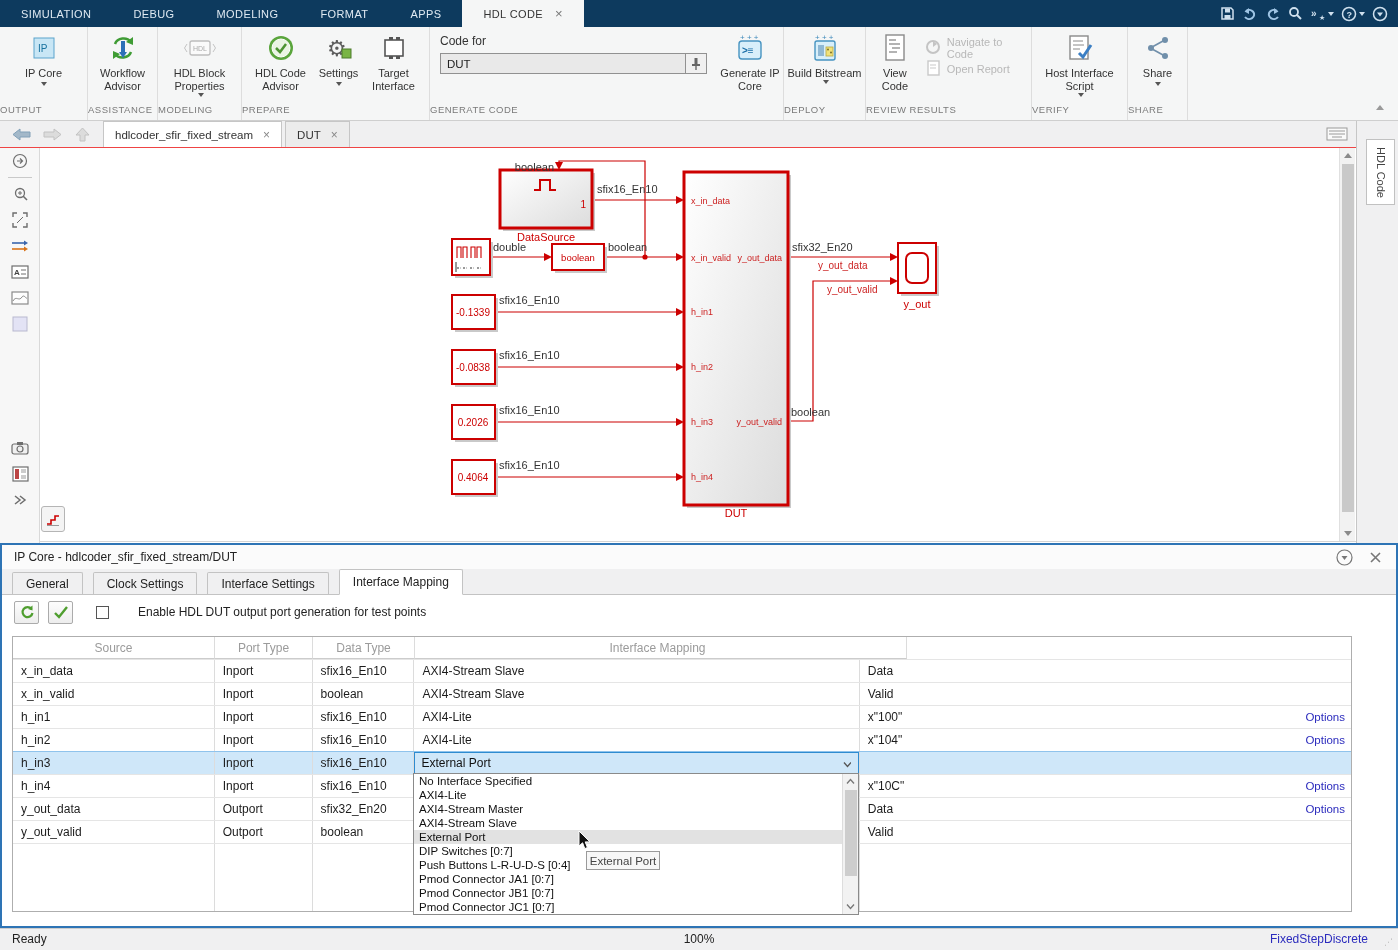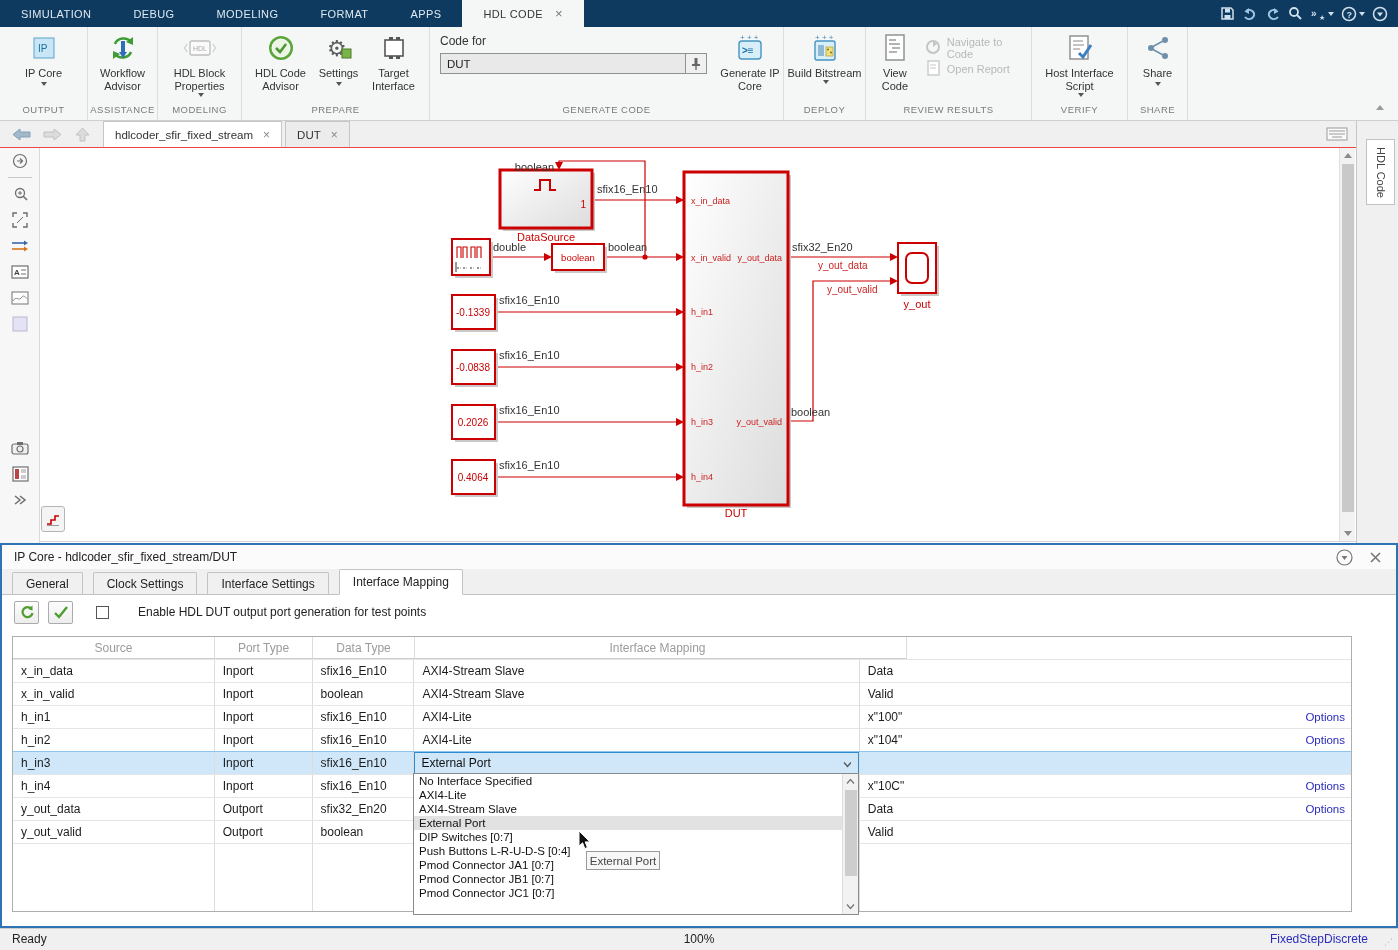--- a/index.html
+++ b/index.html
@@ -12,21 +12,21 @@
   .tb-tab.active { background:#f5f6f6; color:#333; gap:12px; }
   .tb-tab.active .tabx { color:#777; font-size:13px; }
   .qa { position:absolute; right:10px; top:0; height:27px; display:flex; align-items:center; gap:7px; }
   .qa .qbtn { display:flex; align-items:center; gap:2px; }
   .qa .qcaret { width:0; height:0; border-left:3px solid transparent; border-right:3px solid transparent; border-top:4px solid #cfe0ee; }
 
   
   .ribbon { position:absolute; left:0; top:27px; width:1398px; height:94px; background:#f5f6f6; border-bottom:1px solid #cfcfcf; display:flex; }
   .rgroup { display:flex; flex-direction:column; border-right:1px solid #dddddd; flex:0 0 auto; }
   .rgroup-content { flex:1; display:flex; align-items:flex-start; justify-content:center; padding-top:3px; }
-  .rgroup-label { height:16px; font-size:9.5px; color:#7a7a7a; text-align:center; letter-spacing:.5px; padding-bottom:2px; }
+  .rgroup-label { height:16px; font-size:9.5px; color:#7a7a7a; text-align:left; letter-spacing:.5px; padding-bottom:2px; }
   .rbtn { display:flex; flex-direction:column; align-items:center; font-size:11px; color:#333; line-height:1.2; text-align:center; padding-top:1px; cursor:default; }
   .rbtn .ricon { height:34px; display:flex; align-items:center; justify-content:center; margin-bottom:2px; }
   .caret { display:inline-block; width:0; height:0; border-left:3.5px solid transparent; border-right:3.5px solid transparent; border-top:4px solid #555; vertical-align:middle; margin-left:3px; }
   .caret-below { display:block; width:0; height:0; border-left:3.5px solid transparent; border-right:3.5px solid transparent; border-top:4px solid #555; margin:2px auto 0; }
   .disabled, .disabled .sm-label { color:#b8b8b8 !important; }
   .codefor { display:flex; flex-direction:column; padding:4px 10px 0 10px; }
   .codefor-label { font-size:12px; color:#333; margin-bottom:5px; }
   .codefor-row { display:flex; }
   .codefor-box { width:246px; height:21px; border:1px solid #919191; background:#e9e9e9; font-size:11.5px; color:#222; display:flex; align-items:center; padding-left:6px; }
   .pinbtn { width:21px; height:21px; border:1px solid #919191; border-left:none; background:#f0f0f0; display:flex; align-items:center; justify-content:center; }
@@ -760,20 +760,21 @@
           <div class="tcell c3"></div>
           <div class="tcell c4"></div>
       </div>
     </div>
   </div>
 
   <div class="ddlist">
     <div style="width:428px">
       <div class="dditem">No Interface Specified</div>
       <div class="dditem">AXI4-Lite</div>
+      <div class="dditem">AXI4-Stream Master</div>
       <div class="dditem">AXI4-Stream Slave</div>
       <div class="dditem hl">External Port</div>
       <div class="dditem">DIP Switches [0:7]</div>
       <div class="dditem">Push Buttons L-R-U-D-S [0:4]</div>
       <div class="dditem">Pmod Connector JA1 [0:7]</div>
       <div class="dditem">Pmod Connector JB1 [0:7]</div>
       <div class="dditem">Pmod Connector JC1 [0:7]</div>
     </div>
     <div class="ddscroll">
       <svg width="9" height="7" style="position:absolute;left:3px;top:4px">

